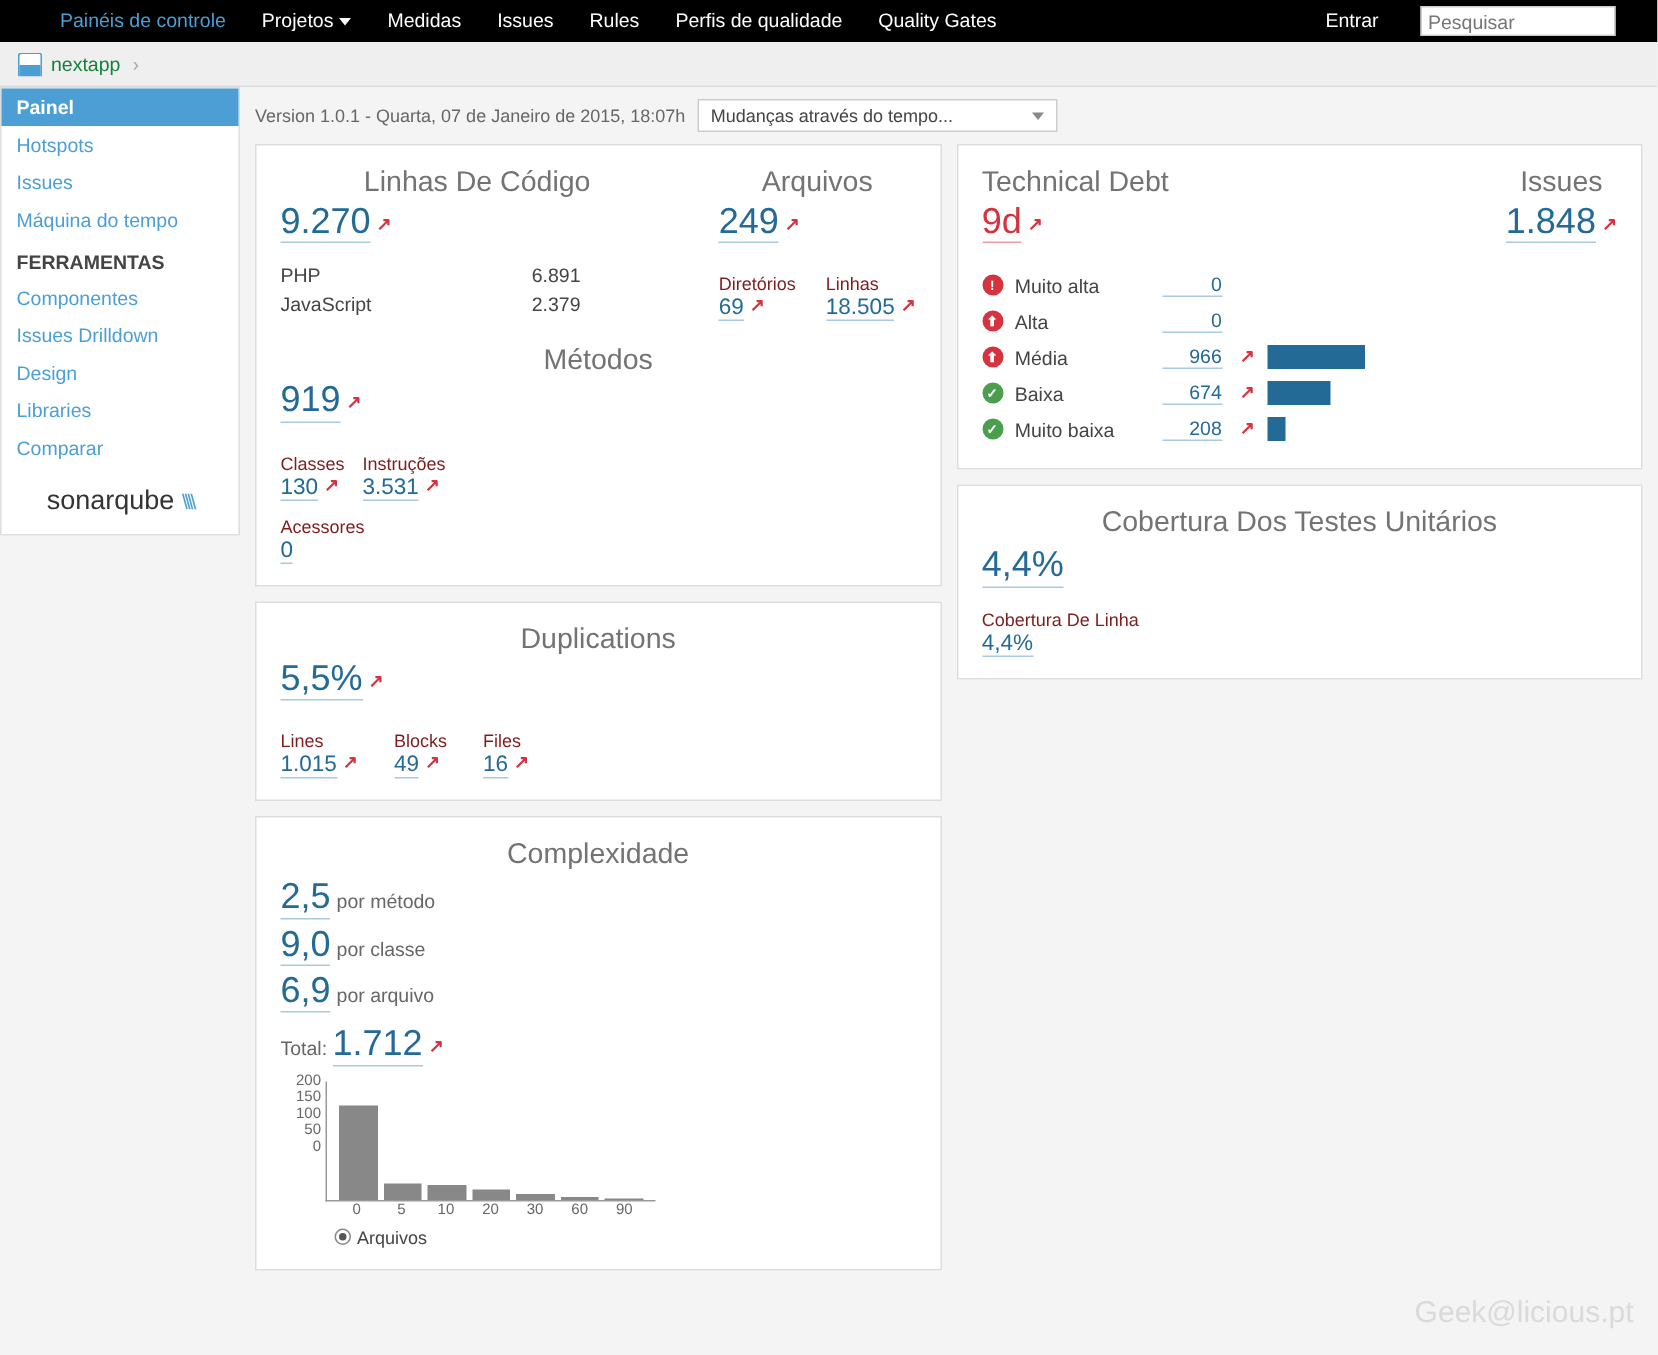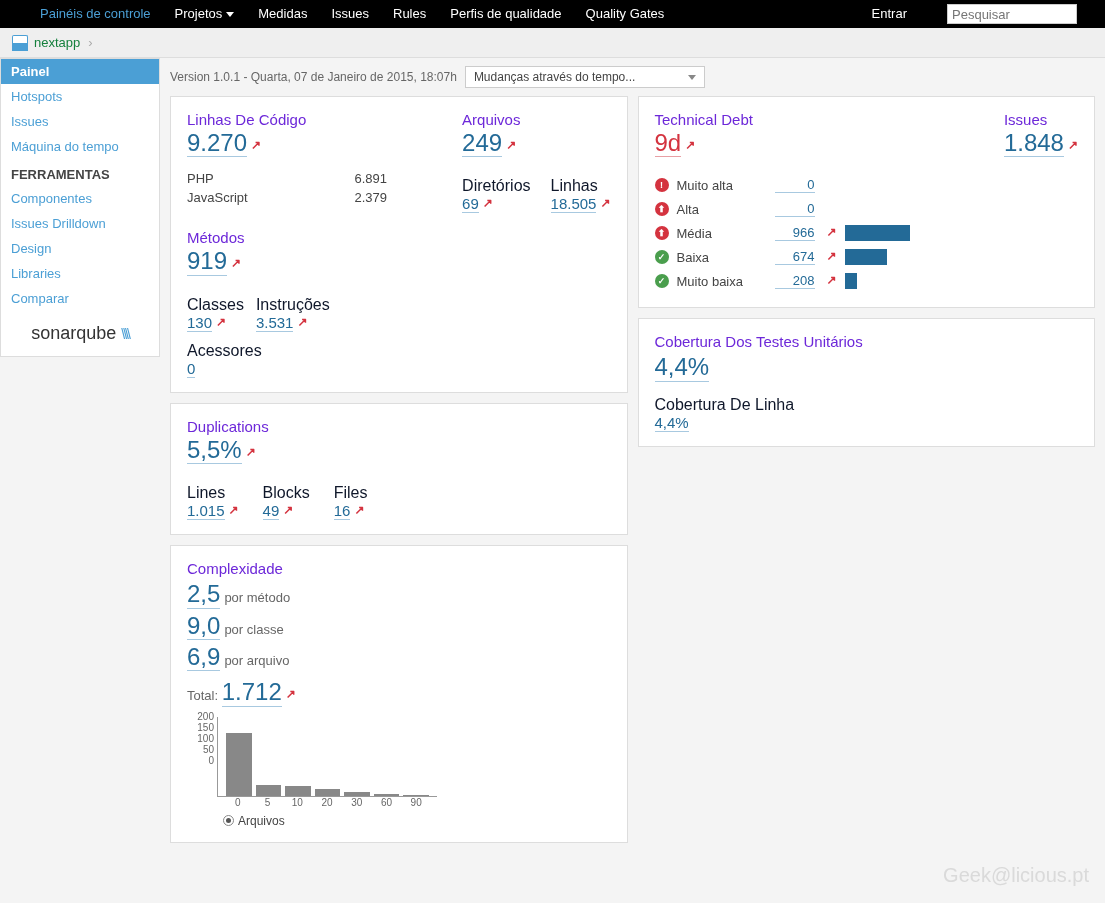--- a/index.html
+++ b/index.html
@@ -1,21 +1,21 @@
 <!DOCTYPE html>
 <html><head>
 <meta charset="utf-8">
 <style>
 * { box-sizing: border-box; margin: 0; padding: 0; }
 body { font-family: Arial, Helvetica, sans-serif; font-size: 13px; color: #444; background: #f4f4f4; }
 a { text-decoration: none; }
 
 .topnav { background: #000; height: 28px; display: flex; align-items: center; padding: 0 28px; color: #fff; }
 .topnav .nav-left { display: flex; align-items: center; }
-.topnav .nav-right { margin-left: auto; display: flex; align-items: center; gap: 28px; }
+.topnav .nav-right { margin-left: auto; display: flex; align-items: center; gap: 16px; }
 .topnav a { color: #fff; padding: 0 12px; line-height: 28px; font-size: 13px; }
 .topnav a.active { color: #4b9fd5; }
 .topnav .caret { display: inline-block; width: 0; height: 0; border-left: 4px solid transparent; border-right: 4px solid transparent; border-top: 5px solid #fff; margin-left: 4px; vertical-align: middle; }
 .topnav input { background: #fff; border: 1px solid #ccc; height: 20px; font-size: 13px; padding: 0 4px; width: 130px; }
 
 .breadcrumb { background: #efefef; border-bottom: 1px solid #ddd; height: 30px; display: flex; align-items: center; padding: 0 12px; }
 .breadcrumb .proj-icon { width: 16px; height: 16px; border: 1px solid #4b9fd5; border-radius: 2px 2px 0 0; border-bottom: none; background: linear-gradient(#fff 50%, #4b9fd5 50%); margin-right: 6px; }
 .breadcrumb .proj-name { color: #15803d; }
 .breadcrumb .chev { margin-left: 8px; color: #aaa; }
 
@@ -30,26 +30,26 @@
 .sidebar .logo-waves { color: #4b9fd5; font-size: 14px; letter-spacing: -2px; }
 
 .main { flex: 1; padding: 8px 10px; }
 .meta-row { display: flex; align-items: center; gap: 8px; margin-bottom: 8px; font-size: 12px; color: #666; }
 .dropdown { border: 1px solid #ccc; background: #fff; padding: 3px 24px 3px 8px; position: relative; min-width: 240px; color: #444; }
 .dropdown::after { content: ""; position: absolute; right: 8px; top: 8px; border-left: 4px solid transparent; border-right: 4px solid transparent; border-top: 5px solid #888; }
 
 .cols { display: flex; gap: 10px; }
 .col { flex: 1; display: flex; flex-direction: column; gap: 10px; }
 .card { background: #fff; border: 1px solid #ddd; padding: 14px 16px; }
-.card h3 { font-size: 15px; font-weight: normal; color: #6d28d9; margin-bottom: 2px; }
+.card h3 { font-size: 19px; font-weight: normal; color: #737373; margin-bottom: 2px; text-align: center; }
 .big { font-size: 24px; color: #236a97; border-bottom: 1px solid #a8c9e0; display: inline-block; line-height: 1.1; }
 .big.red { color: #d4333f; border-bottom-color: #e8a0a5; }
 .arrow-up { display: inline-block; margin-left: 4px; font-size: 12px; color: #d4333f; transform: translateY(-2px); }
 .arrow-up::before { content: "↗"; font-weight: bold; }
-.sub-label { font-size: 16px; color: #0f172a; margin-top: 10px; }
+.sub-label { font-size: 12px; color: #7f1d1d; margin-top: 10px; }
 .metric-val { font-size: 15px; color: #236a97; border-bottom: 1px solid #a8c9e0; display: inline-block; }
 .row { display: flex; gap: 30px; }
 .mini-col { min-width: 80px; }
 .lang-row { display: flex; justify-content: space-between; padding: 2px 0; font-size: 13px; max-width: 200px; }
 
 .sev-row { display: flex; align-items: center; padding: 4px 0; gap: 8px; }
 .sev-icon { width: 14px; height: 14px; border-radius: 50%; display: inline-flex; align-items: center; justify-content: center; color: #fff; font-size: 9px; font-weight: bold; }
 .sev-blocker { background: #d4333f; }
 .sev-critical { background: #d4333f; }
 .sev-major { background: #d4333f; }

